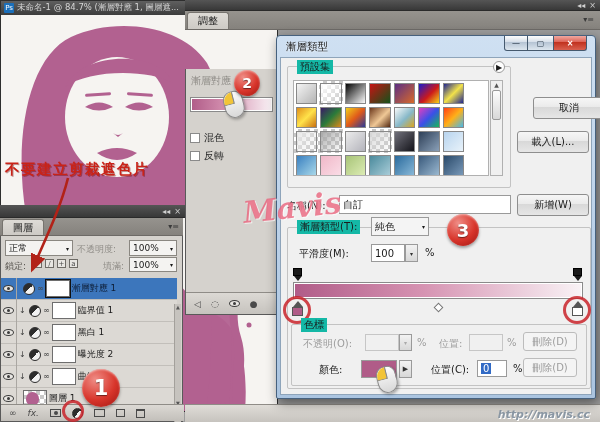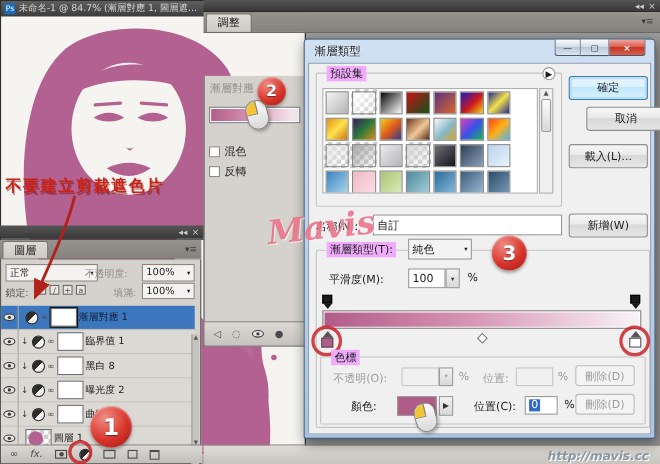--- a/index.html
+++ b/index.html
@@ -58,21 +58,21 @@
 
 #dialog{left:276px;top:35px;width:320px;height:364px;background:linear-gradient(#cfe0f2,#aac4e0);border:1px solid #46617e;border-radius:4px 4px 2px 2px;padding:21px 3px 3px 3px;box-shadow:2px 4px 12px rgba(0,0,0,.45);}
 #dlg-title{position:absolute;left:9px;top:4px;font-size:10.5px;color:#1c1c1c;text-shadow:0 1px 2px rgba(255,255,255,.8);}
 #dlg-caption{position:absolute;top:0;right:8px;display:flex;}
 .capbtn{height:15px;border:1px solid #45596e;border-top:none;background:linear-gradient(#fdfdfd,#d4dde8 45%,#b6c4d4 46%,#dde6ef);font-size:8px;color:#2a3a4a;display:flex;align-items:center;justify-content:center;}
 .capbtn.min{width:24px;border-radius:0 0 0 3px;}
 .capbtn.max{width:25px;border-left:none;border-right:none;}
 .capbtn.close{width:34px;background:linear-gradient(#f0a8a0,#dc5f52 45%,#c1321f 46%,#d9604f);color:#fff;border-radius:0 0 3px 0;font-weight:bold;}
 #dlg-client{position:relative;width:100%;height:100%;background:#f0f0f0;border:1px solid #8ea4ba;}
 .gbox{position:absolute;border:1px solid #c3c3c3;border-radius:2px;}
-.glabel{position:absolute;background:#f0abfc;padding:0 3px;font-size:10px;color:#1a1a1a;}
+.glabel{position:absolute;background:#14b8a6;padding:0 3px;font-size:10px;color:#1a1a1a;}
 .btn{position:absolute;background:linear-gradient(#f6f6f6,#eaeaea 45%,#d8d8d8 46%,#e6e6e6);border:1px solid #8e8e8e;border-radius:3px;font-size:10px;display:flex;align-items:center;justify-content:center;color:#1a1a1a;}
 .btn.default{border-color:#3c7fb1;box-shadow:0 0 0 2px #b9e0f5 inset;background:linear-gradient(#eaf6fd,#d9f0fc 45%,#bee6fd 46%,#dcf2fd);}
 .btn.disabled{background:#f4f4f4;border-color:#bcbcbc;color:#9c9c9c;box-shadow:none;}
 .tfield{position:absolute;background:#fff;border:1px solid #9a9a9a;font-size:10px;display:flex;align-items:center;padding:0 3px;}
 .tfield.dis{background:#f0f0f0;border-color:#c6c6c6;color:#9c9c9c;}
 .ddbtn{position:absolute;width:13px;background:linear-gradient(#f2f2f2,#d8d8d8);border:1px solid #9a9a9a;font-size:6px;display:flex;align-items:center;justify-content:center;color:#333;}
 .lbl{position:absolute;font-size:10px;color:#1a1a1a;white-space:nowrap;}
 .lbl.dis{color:#9c9c9c;}
 #preset-grid{position:absolute;left:12px;top:22px;width:196px;height:96px;background:#fff;border:1px solid #b0b0b0;display:flex;flex-wrap:wrap;overflow:hidden;}
 .swatch{width:24.5px;height:24px;padding:1.5px;position:relative;}
@@ -180,21 +180,21 @@
     <span>×</span>
   </div>
   <div class="tab-strip abs" id="layers-tabs">
     <div class="panel-tab" style="height:16px;">
         <span>圖層</span>
       </div>
     <span class="menu-glyph"><span>▾</span><span>≡</span></span>
   </div>
   <div class="panel-body abs" id="layers-body">
 
-    <div class="abs field" style="left:4px;top:4px;width:84px;height:16px;justify-content:space-between;">
+    <div class="abs field" style="left:4px;top:4px;width:68px;height:16px;justify-content:space-between;">
       <span>正常</span>
         <span style="font-size:6px;">▾</span>
     </div>
     <span class="abs gray" style="left:76px;top:7px;font-size:9px;">不透明度:</span>
     <div class="abs field" style="left:128px;top:4px;width:48px;height:16px;justify-content:space-between;">
       <span>100%</span>
         <span style="font-size:6px;">▾</span>
     </div>
 
     <span class="abs" style="left:4px;top:24px;font-size:9px;color:#55524d;">鎖定:</span>
@@ -230,21 +230,21 @@
       <span>臨界值 1</span>
     </div>
     <div class="abs lrow" style="top:86px;">
       <span class="eyebox">
           <span class="eye"></span>
         </span>
       <span class="clip-arrow">↓</span>
       <span class="adj-icon"></span>
       <span class="link-glyph">∞</span>
       <span class="thumb"></span>
-      <span>黑白 8</span>
+      <span>黑白 1</span>
     </div>
     <div class="abs lrow" style="top:108px;">
       <span class="eyebox">
           <span class="eye"></span>
         </span>
       <span class="clip-arrow">↓</span>
       <span class="adj-icon"></span>
       <span class="link-glyph">∞</span>
       <span class="thumb"></span>
       <span>曝光度 2</span>
@@ -384,21 +384,20 @@
         </div>
         <div class="swatch">
           <i style="background: linear-gradient(135deg, rgb(42, 74, 106), rgb(120, 152, 184));"></i>
         </div>
       </div>
     <div id="preset-scroll">
       <span>▲</span>
       <div class="pthumb"></div>
     </div>
 
-    <div class="btn default" style="left:236px;top:11px;width:72px;height:22px;">確定</div>
     <div class="btn" style="left:236px;top:39px;width:72px;height:22px;margin-left:16px;">取消</div>
     <div class="btn" style="left:236px;top:73px;width:72px;height:22px;text-align:right;">載入(L)...</div>
 
     <span class="lbl" style="left:6px;top:141px;">名稱(N):</span>
     <div class="tfield" style="left:58px;top:137px;width:172px;height:19px;">自訂</div>
     <div class="btn" style="left:236px;top:136px;width:72px;height:22px;">新增(W)</div>
 
     <div class="gbox" style="left:6px;top:169px;width:304px;height:162px;"></div>
     <span class="glabel" style="left:16px;top:162px;">漸層類型(T):</span>
     <div class="tfield" style="left:90px;top:159px;width:58px;height:19px;justify-content:space-between;background:#f4f4f4;">

